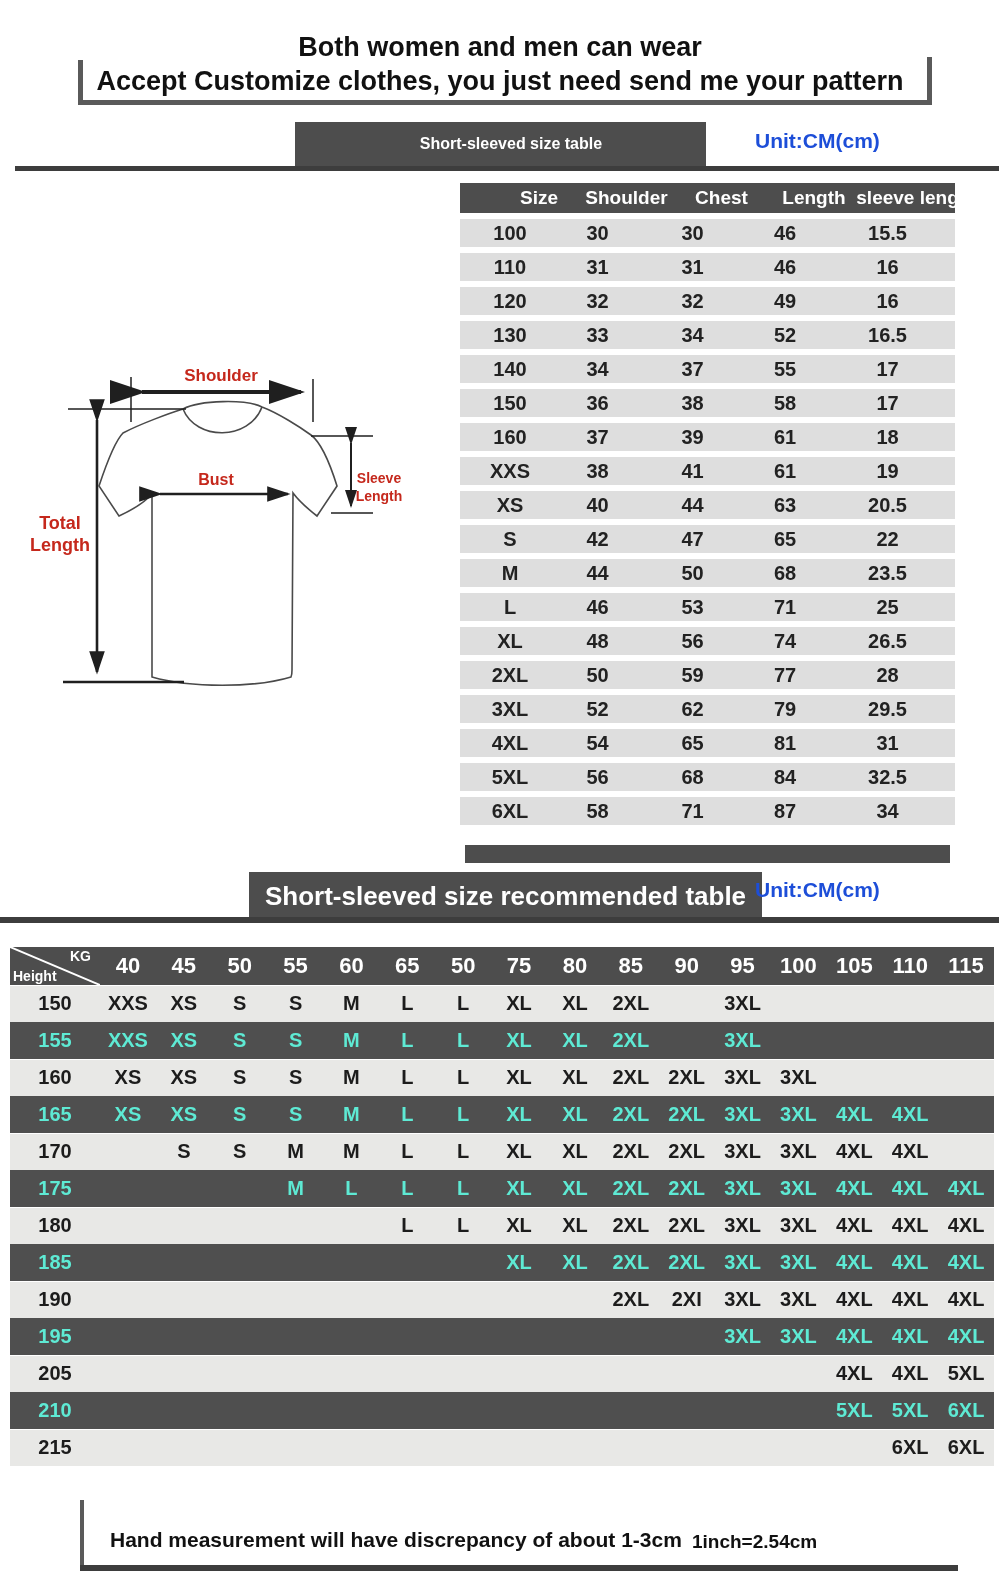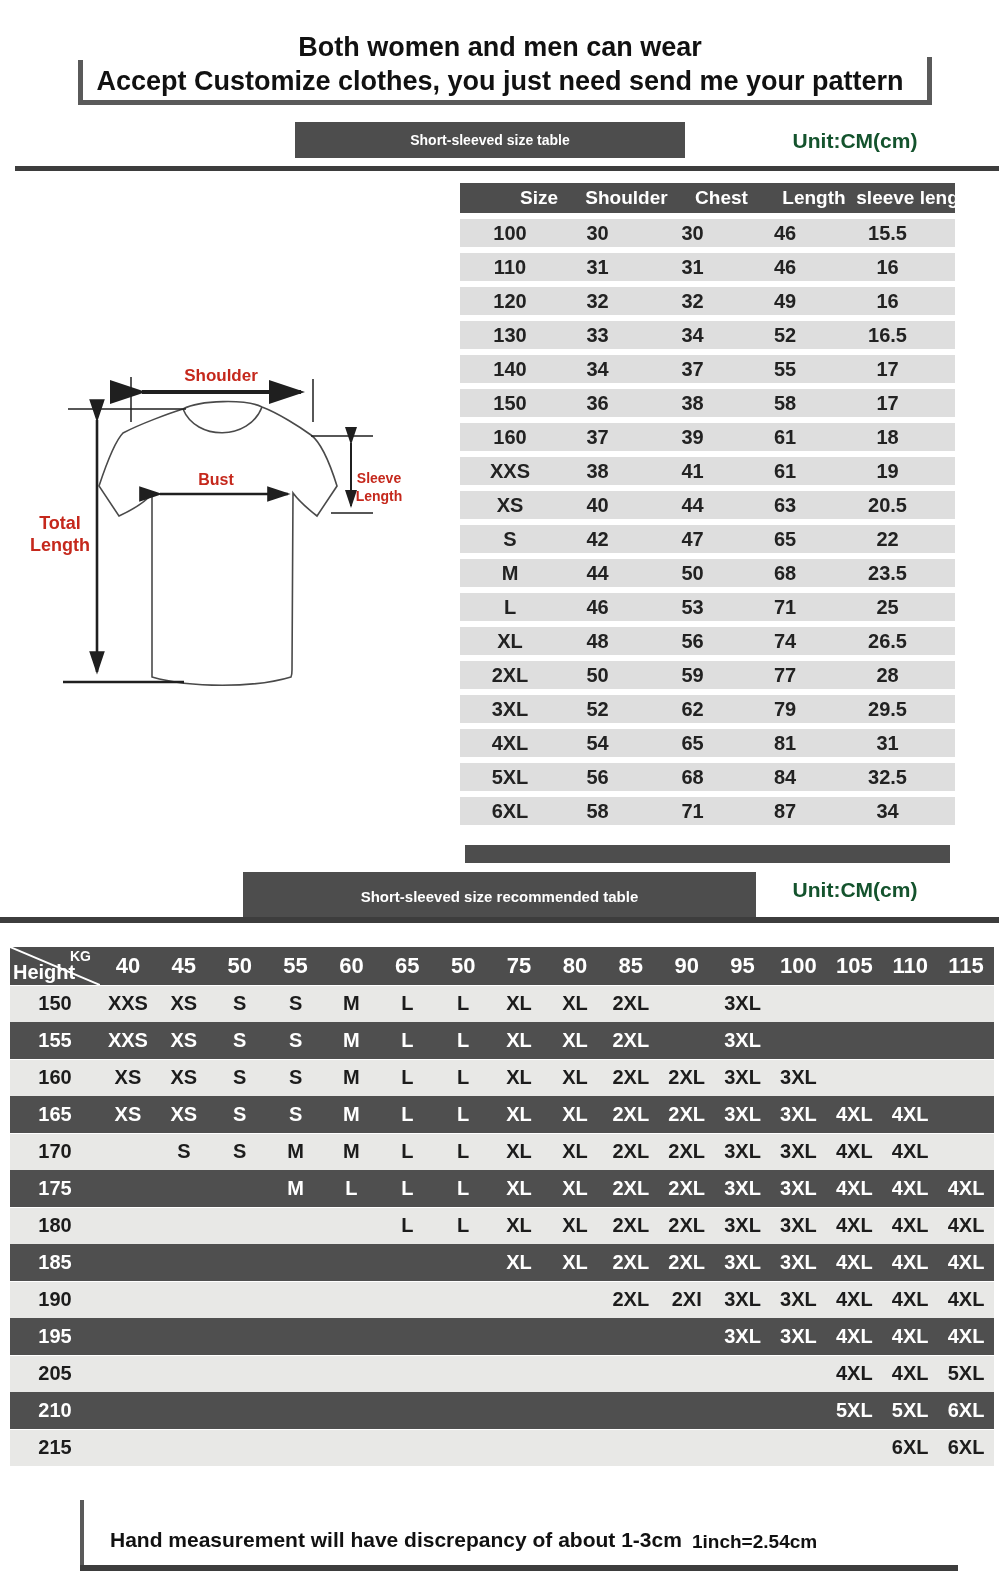--- a/index.html
+++ b/index.html
@@ -11,23 +11,23 @@
   #title-wrap{left:60px;top:30px;width:880px;text-align:center;color:#111;
               font-weight:bold;font-size:27px;line-height:34px;letter-spacing:0px;}
   .bracket{background:#5a5a5a;}
   #bracket-bottom{left:78px;top:100px;width:854px;height:5px;}
   #bracket-left{left:78px;top:60px;width:5px;height:45px;}
   #bracket-right{left:927px;top:57px;width:5px;height:48px;}
 
   
   .sec-box{background:#4d4d4d;color:#fff;font-weight:bold;display:flex;
            align-items:center;justify-content:center;white-space:nowrap;}
-  #sec1-box{left:295px;top:122px;width:390px;height:36px;font-size:14px;}
-  #sec2-box{left:243px;top:872px;width:513px;height:48px;font-size:15px;}
-  .unit{font-weight:bold;font-size:21px;color:#14532d;text-align:center;white-space:nowrap;}
+  #sec1-box{left:295px;top:122px;width:390px;height:44px;font-size:16px;padding-left:21px;}
+  #sec2-box{left:249px;top:872px;width:513px;height:48px;font-size:26px;}
+  .unit{font-weight:bold;font-size:21px;color:#1d4ed8;text-align:left;white-space:nowrap;}
   #unit1{left:755px;top:129px;width:200px;}
   #unit2{left:755px;top:878px;width:200px;}
   .divider{background:#3d3d3d;}
   #divider1{left:15px;top:166px;width:984px;height:5px;}
   #divider2{left:0px;top:917px;width:999px;height:6px;}
 
   
   #diagram{left:20px;top:180px;width:425px;height:580px;}
 
   
@@ -40,25 +40,25 @@
   #size-table-endbar{left:465px;top:845px;width:485px;height:18px;background:#4d4d4d;}
 
   
   .wt-grid{display:grid;grid-template-columns:90px repeat(16,1fr);}
   #wt-head{left:10px;top:947px;width:984px;height:38px;}
   .wt-hcell{background:#4d4d4d;color:#fff;font-size:22px;font-weight:bold;
             display:flex;align-items:center;justify-content:center;}
   #wt-corner{position:relative;background:#4d4d4d;color:#fff;}
   #wt-corner svg{position:absolute;left:0;top:0;}
   #wt-corner .kg{position:absolute;right:9px;top:1px;font-size:14px;font-weight:bold;}
-  #wt-corner .hg{position:absolute;left:3px;bottom:1px;font-size:20px;font-weight:bold;}
+  #wt-corner .hg{position:absolute;left:3px;bottom:1px;font-size:14px;font-weight:bold;}
   #wt-body{left:10px;top:985px;width:984px;}
   .wt-row{height:37px;align-items:center;font-size:20px;font-weight:bold;}
   .wt-row.light{background:#e8e8e6;color:#1c1c1c;box-shadow:inset 0 1px 0 #fff;}
-  .wt-row.dark{background:#4f4f4f;color:#ffffff;}
+  .wt-row.dark{background:#4f4f4f;color:#5eead4;}
   .wt-cell{text-align:center;white-space:nowrap;}
   .wt-height{text-align:center;}
 
   
   #footer-left{left:80px;top:1500px;width:4px;height:71px;background:#5a5a5a;}
   #footer-bottom{left:80px;top:1565px;width:878px;height:6px;background:#3d3d3d;}
   #footer-note{left:110px;top:1528px;font-size:21px;font-weight:bold;color:#111;white-space:nowrap;}
   #footer-conv{left:692px;top:1531px;font-size:19px;font-weight:bold;color:#111;white-space:nowrap;}
 </style>
 </head>

